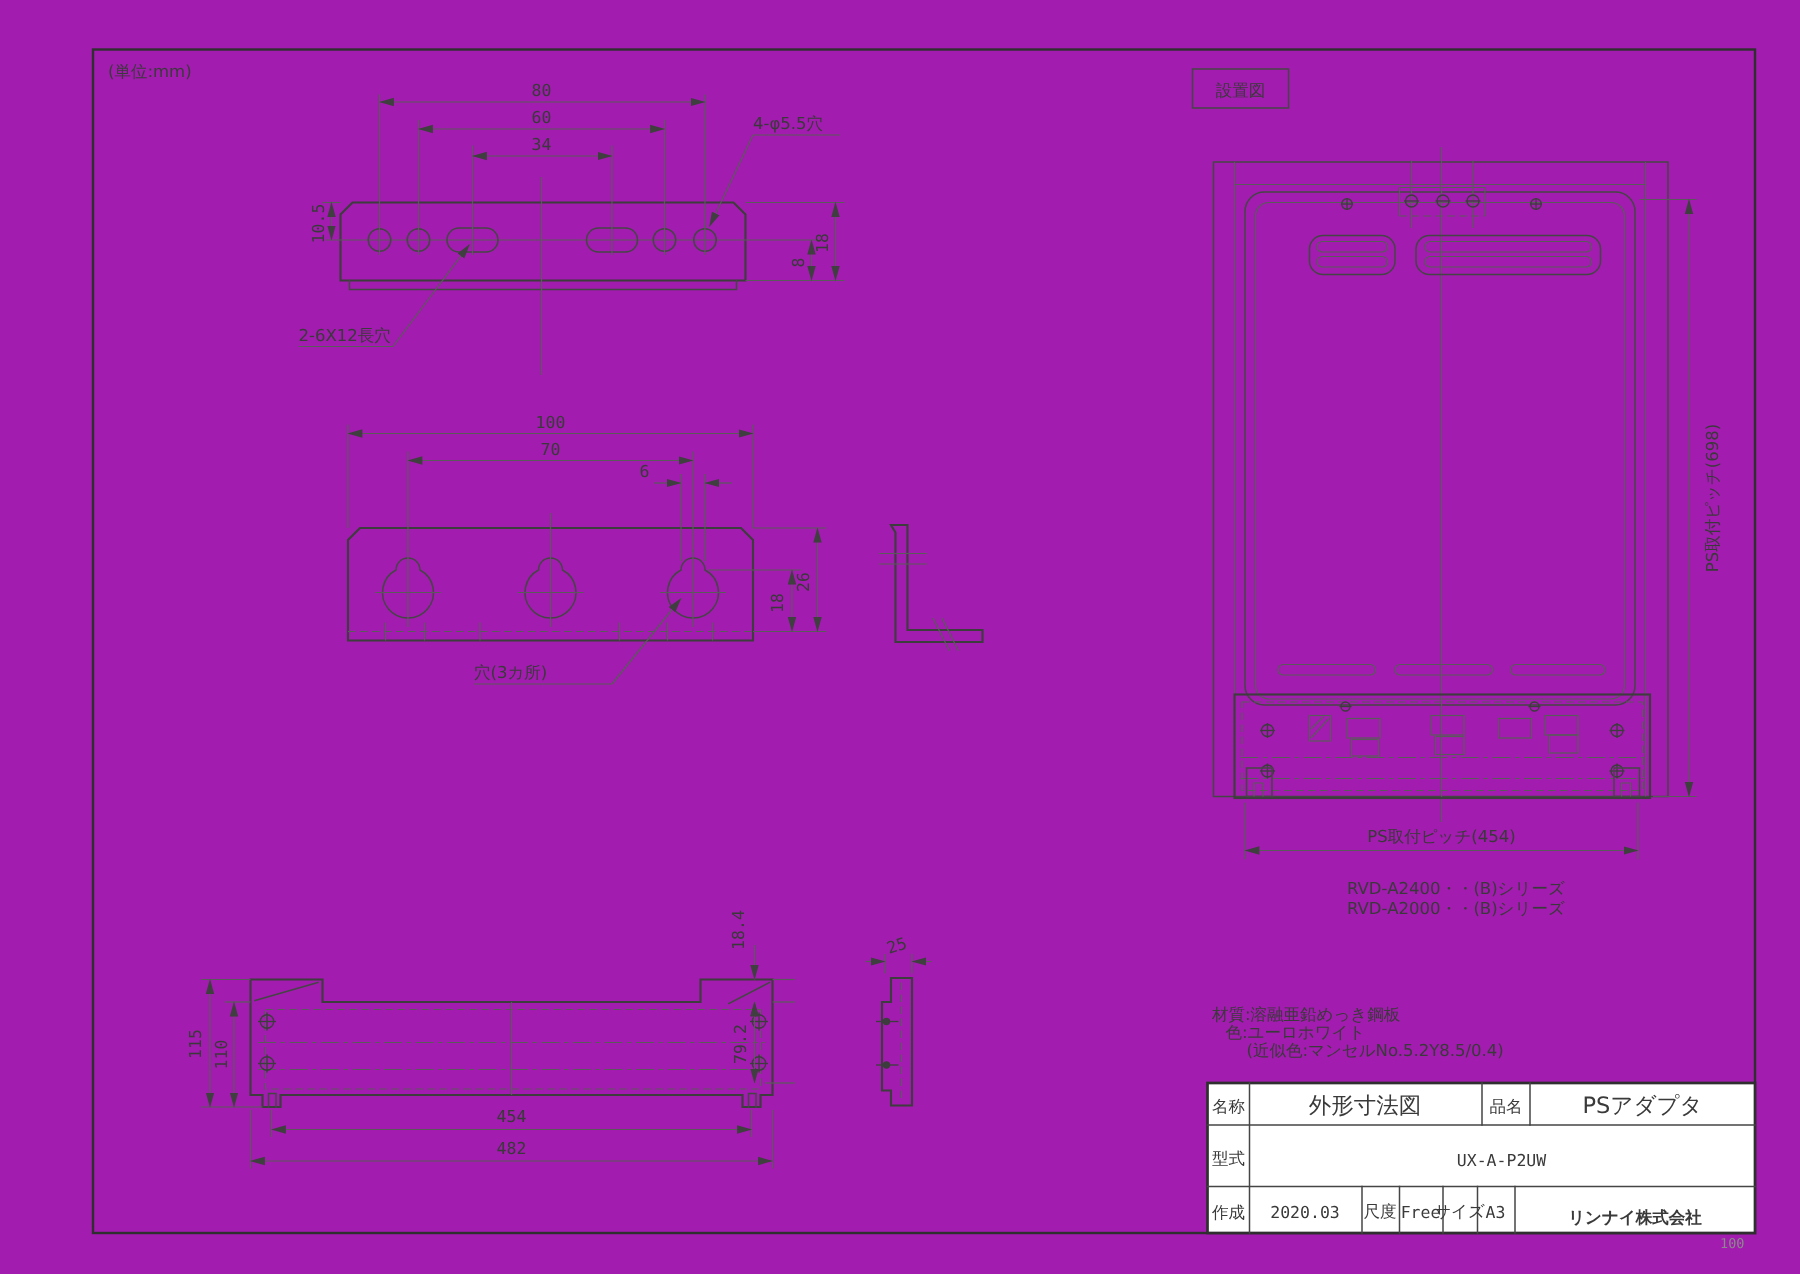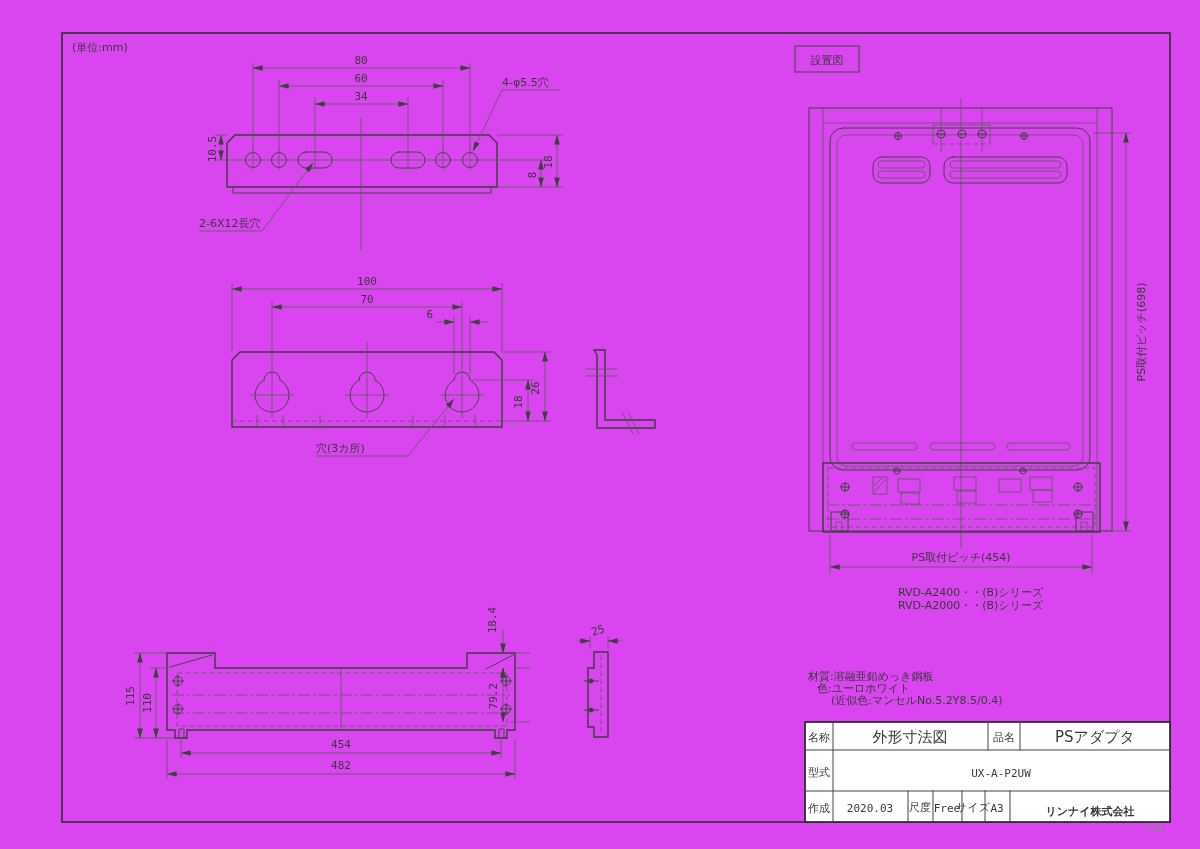--- a/index.html
+++ b/index.html
@@ -1,16 +1,16 @@
 <!DOCTYPE html>
 <html><head>
 <meta charset="utf-8">
 <style>
   html,body{margin:0;padding:0;background:#fff;}
-  .stage{position:relative;width:1200px;height:849px;background:#d946ef;overflow:hidden;
+  .stage{position:relative;width:1200px;height:849px;background:#a21caf;overflow:hidden;
          font-family:"DejaVu Sans Mono","DejaVu Sans","Liberation Sans",sans-serif;text-decoration:underline;}
   svg{display:block;}
   .ol{stroke:#3d3d3d;stroke-width:1.4;fill:none;stroke-linecap:square;}
   .ml{stroke:#454545;stroke-width:1;fill:none;stroke-linecap:square;}
   .tl{stroke:#5a5a5a;stroke-width:0.8;fill:none;stroke-linecap:butt;}
   .dash{stroke-dasharray:5,3;}
   .cdash{stroke-dasharray:12,3,3,3;}
   .t{fill:#3a3a3a;font-size:11px;font-family:"DejaVu Sans Mono","DejaVu Sans","Liberation Sans",sans-serif;}
   .tm{text-anchor:middle;}
   .te{text-anchor:end;}

